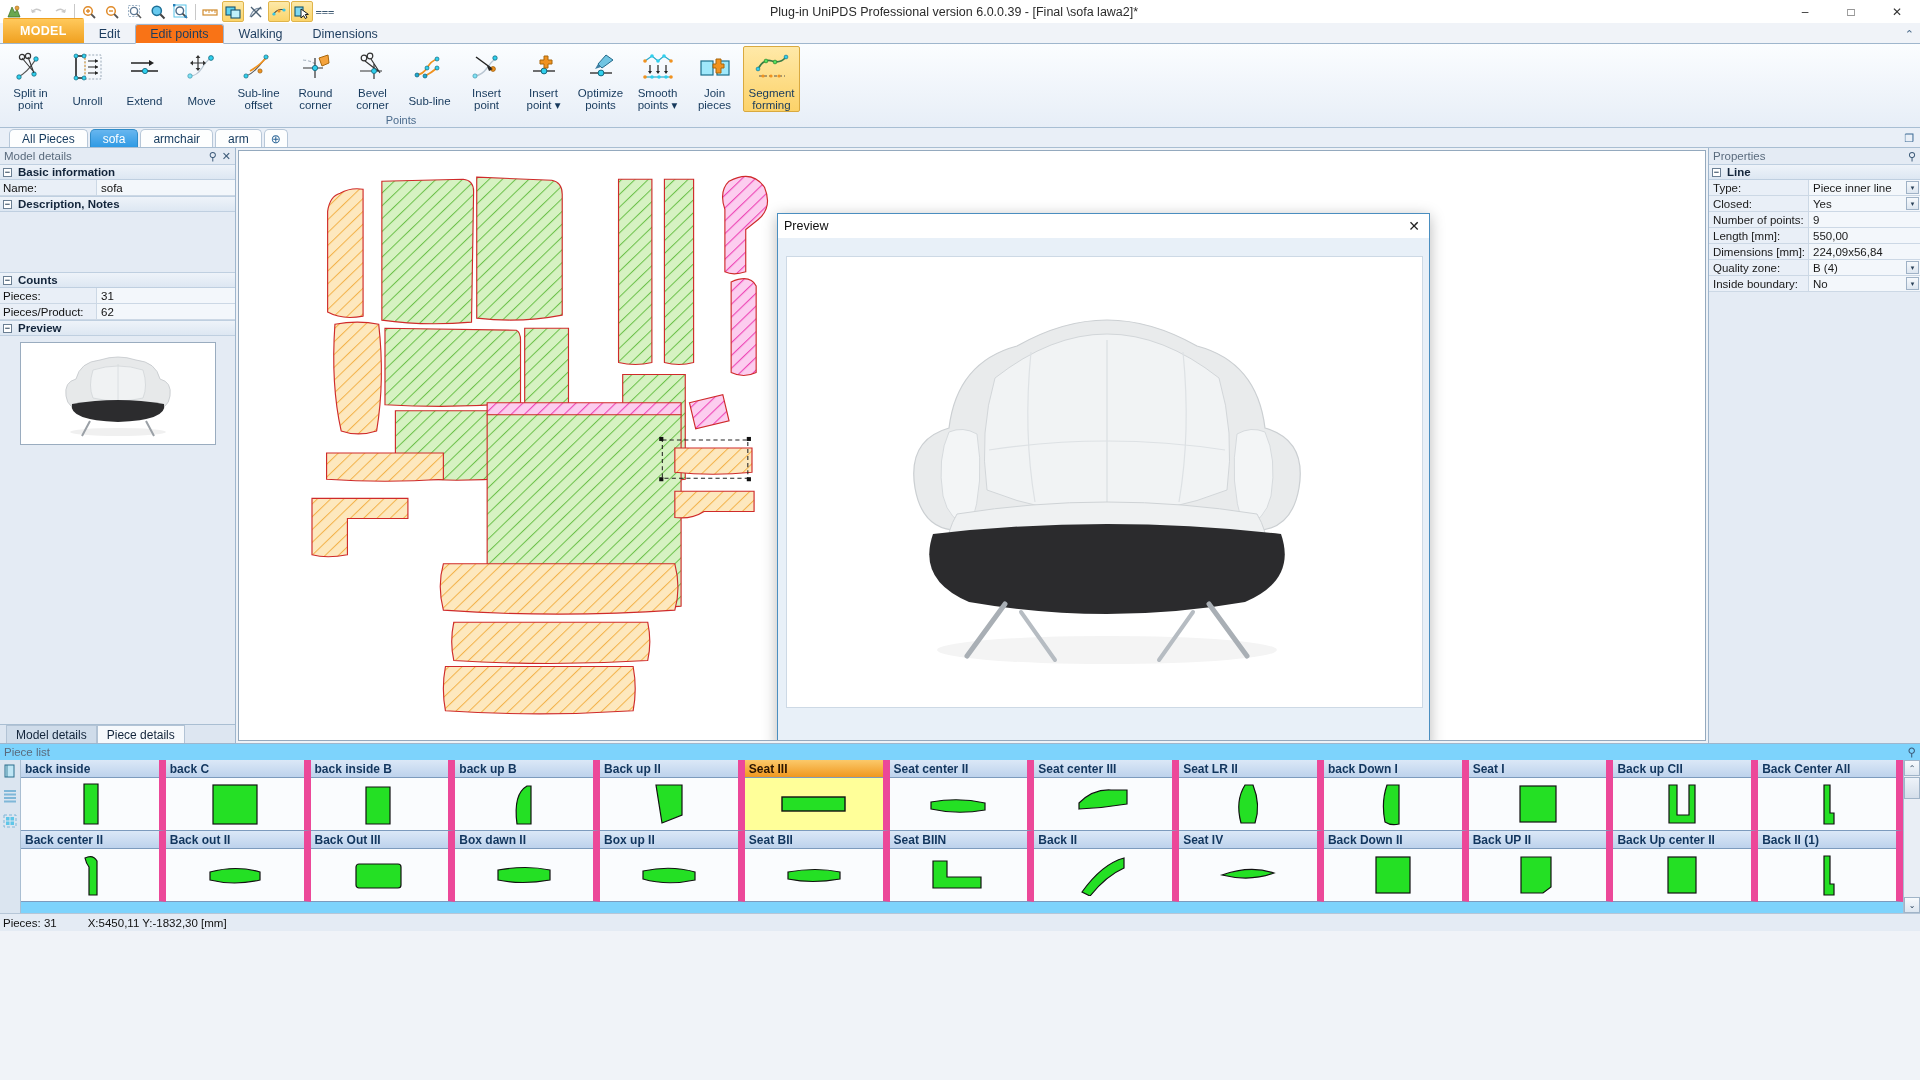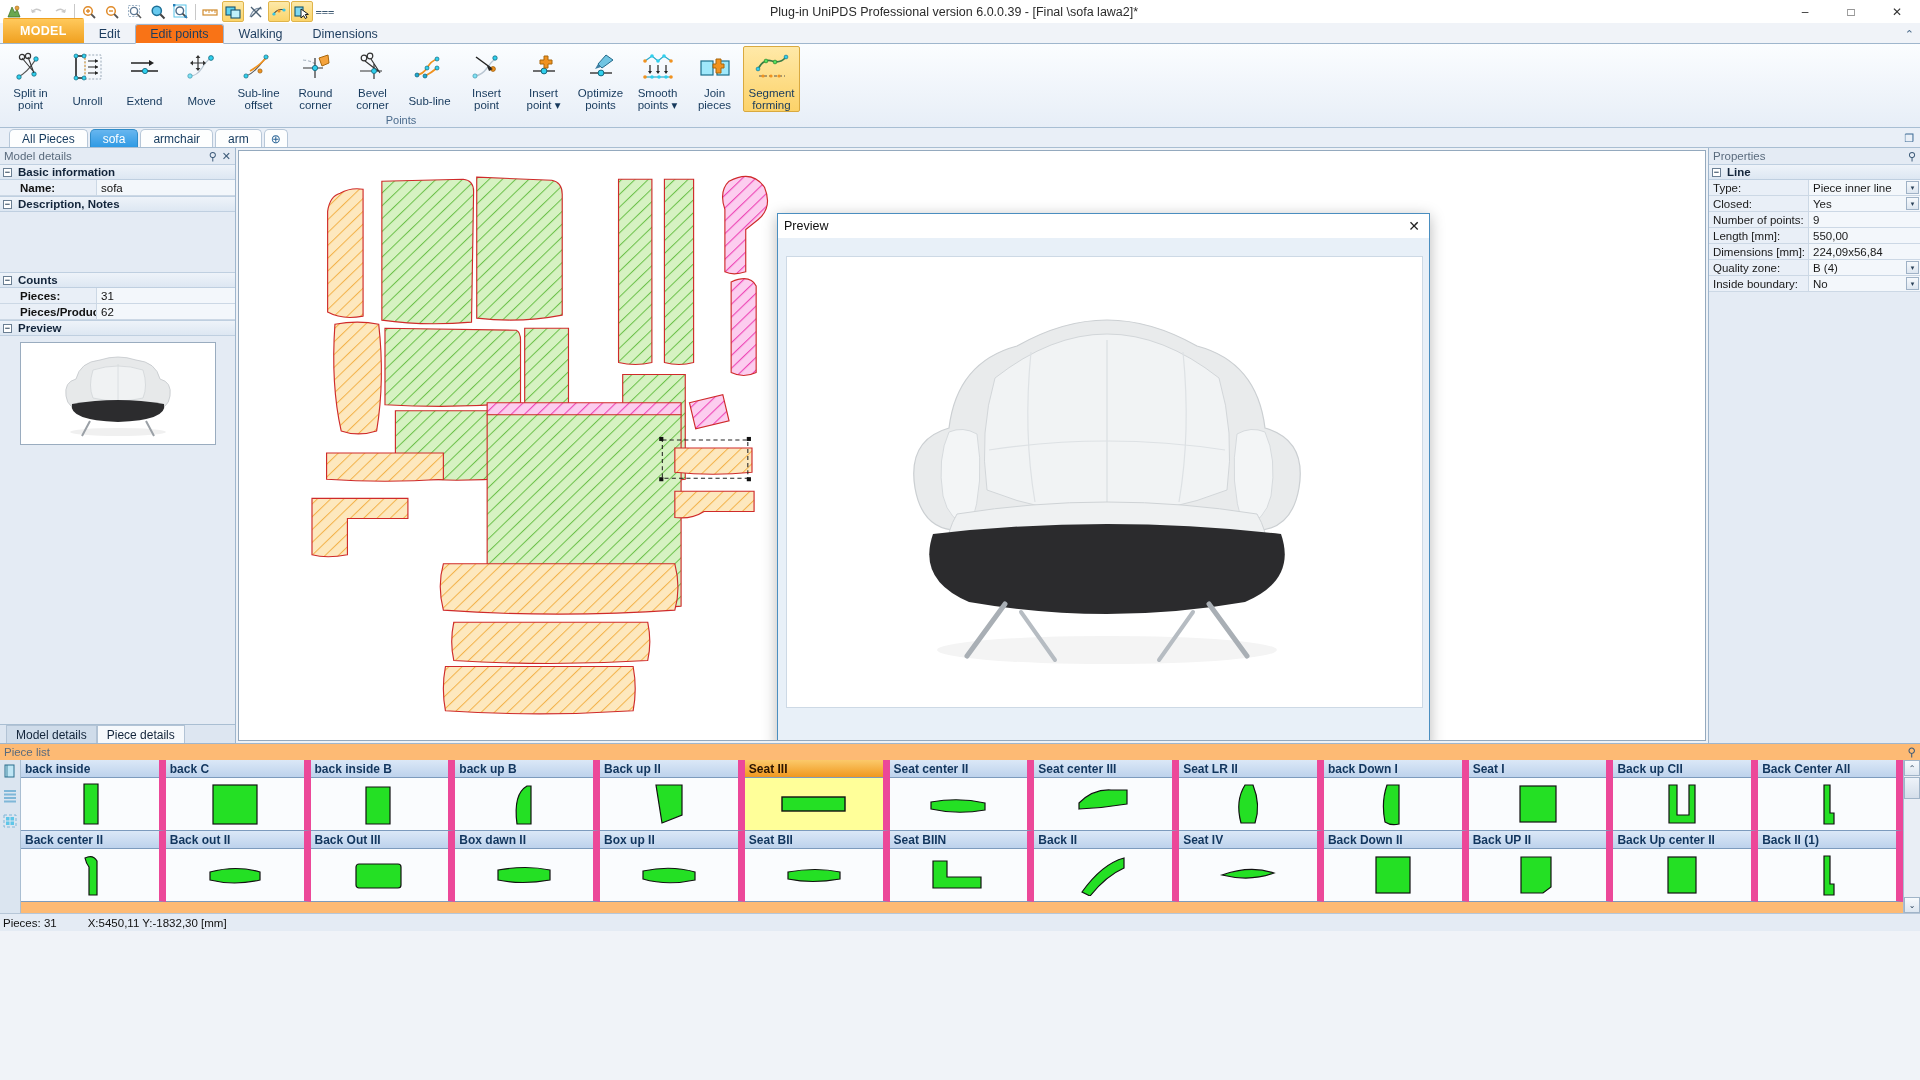--- a/index.html
+++ b/index.html
@@ -55,21 +55,21 @@
   
   .leftpanel{width:236px;background:#e4ebf4;border-right:1px solid #9fb6cd;display:flex;flex-direction:column;}
   .panel-head{height:16px;background:#e4ebf4;display:flex;align-items:center;padding:0 4px;font-size:11.5px;color:#5a6b7d;}
   .panel-head .ttl{flex:1;}
   .panel-head .ic{margin-left:5px;color:#3c5a78;font-size:11px;}
   .grp-hdr{height:16px;background:linear-gradient(#eef3f9,#dde7f2);border-top:1px solid #bfcfe0;border-bottom:1px solid #bfcfe0;
            display:flex;align-items:center;font-weight:bold;font-size:11.5px;color:#12243a;padding-left:3px;}
   .expander{width:9px;height:9px;border:1px solid #6b7f93;background:#fff;display:inline-flex;align-items:center;justify-content:center;
             font-size:9px;line-height:7px;color:#2a4158;margin-right:6px;}
   .prop-row{display:flex;height:16px;border-bottom:1px solid #ccd8e5;background:#e9eff7;font-size:11.5px;}
-  .prop-row .k{width:96px;padding-left:20px;display:flex;align-items:center;color:#111;font-weight:bold;}
+  .prop-row .k{width:96px;padding-left:3px;display:flex;align-items:center;color:#111;}
   .prop-row .v{flex:1;background:#f3f7fb;border-left:1px solid #ccd8e5;padding-left:4px;display:flex;align-items:center;color:#111;}
   .notes-area{height:60px;background:#e4ebf4;}
   .preview-box{margin:6px 0 0 20px;width:196px;height:103px;background:#fff;border:1px solid #9aacbf;display:flex;align-items:center;justify-content:center;}
   .left-fill{flex:1;background:#e4ebf4;}
   .leftbottom-tabs{height:19px;background:#dde6f1;border-top:1px solid #a9bed2;display:flex;align-items:flex-end;padding-left:6px;}
   .lbtab{height:18px;padding:0 9px;display:flex;align-items:center;font-size:12px;color:#12243a;background:#f6f9fc;border:1px solid #b2c3d5;border-bottom:none;}
   .lbtab.sel{background:#cfdcea;}
 
   
   .canvaswrap{flex:1;background:#eef2f7;padding:2px 2px 2px 2px;position:relative;}
@@ -86,21 +86,21 @@
   
   .dialog{position:absolute;left:950px;top:248px;width:653px;height:536px;background:#e8f0f8;border:1px solid #4a8ec0;
           box-shadow:0 3px 14px rgba(0,0,0,.28);z-index:50;}
   .dlg-title{height:24px;background:#fff;display:flex;align-items:center;padding:0 6px;font-size:12.5px;color:#101010;}
   .dlg-title .t{flex:1;}
   .dlg-close{width:18px;height:18px;display:flex;align-items:center;justify-content:center;font-size:14px;color:#222;}
   .dlg-body{position:absolute;left:8px;top:42px;width:637px;height:452px;background:#fff;border:1px solid #cdd9e5;
             display:flex;align-items:center;justify-content:center;overflow:hidden;}
 
   
-  .piecelist{height:170px;background:#fdba74;border-top:1px solid #9fb6cd;display:flex;flex-direction:column;}
+  .piecelist{height:170px;background:#7dd3fc;border-top:1px solid #9fb6cd;display:flex;flex-direction:column;}
   .pl-head{height:16px;display:flex;align-items:center;padding:0 4px;font-size:11.5px;color:#5a6b7d;}
   .pl-body{flex:1;display:flex;}
   .pl-sidebar{width:21px;background:#dbe5f0;border-right:1px solid #a9bed2;display:flex;flex-direction:column;align-items:center;padding-top:4px;gap:8px;}
   .pl-grid{flex:1;display:flex;flex-direction:column;overflow:hidden;}
   .pl-row{display:flex;height:71px;}
   .pl-cell{flex:1;min-width:0;border-right:7px solid #ec4899;border-bottom:1px solid #7d9bbd;display:flex;flex-direction:column;background:#fafcfe;}
   .pl-cell .hdr{height:18px;background:linear-gradient(#dbe8f7,#bdd2ec);border-bottom:1px solid #7d9bbd;
                 font-size:12px;font-weight:bold;color:#12365e;padding-left:4px;display:flex;align-items:center;white-space:nowrap;overflow:hidden;}
   .pl-cell.sel .hdr{background:linear-gradient(#fbc96a,#f0981f);color:#2a1500;}
   .pl-cell.sel{background:#ffff99;}

